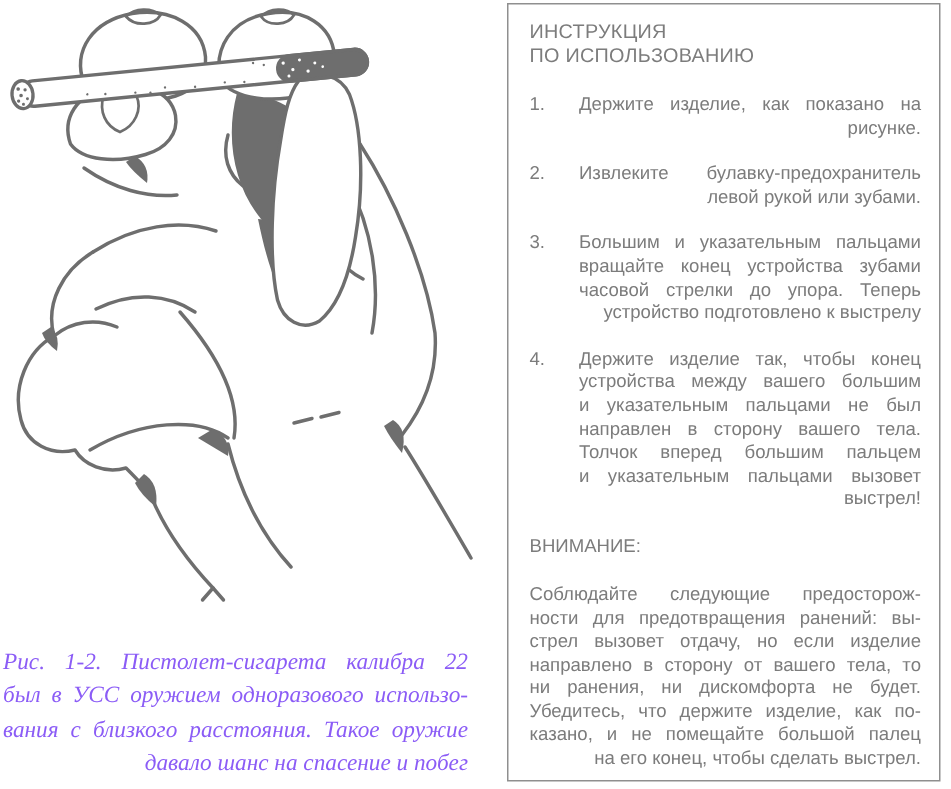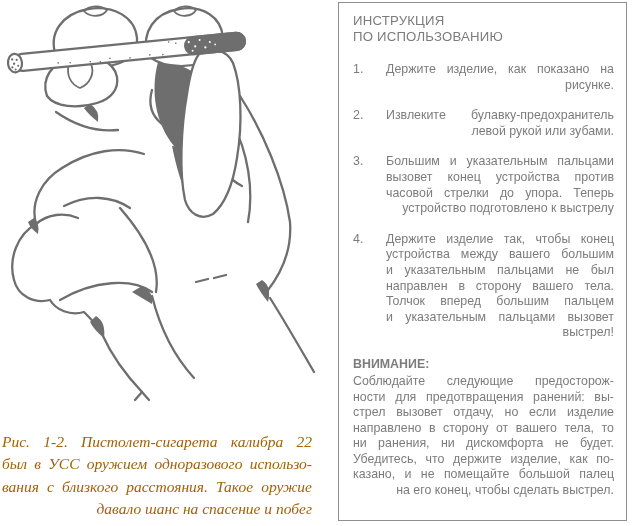--- a/index.html
+++ b/index.html
@@ -12,40 +12,40 @@
   }
   
   .figure-area {
     position: absolute; left: 0; top: 0; width: 332px; height: 432px;
   }
   .figure-caption {
     position: absolute; left: 2px; top: 431px; width: 310px;
     font-family: "Liberation Serif", "DejaVu Serif", serif;
     font-style: italic;
     font-size: 15.5px; line-height: 22.4px;
-    color: #a16207;
+    color: #8b5cf6;
   }
   
   .jl { text-align: justify; text-align-last: justify; }
   .ll { text-align: right; }
   
   .panel {
     position: absolute; left: 338px; top: 2px;
     width: 289px; height: 519px;
     box-sizing: border-box;
     border: 1px solid #8f8f8f;
     padding: 10px 12px 24px 14px;
     color: #7c7c7c;
     font-size: 12.4px; line-height: 15.6px;
   }
   .panel-title { font-size: 13.2px; line-height: 16px; letter-spacing: 0.2px; margin-bottom: 17px; }
   .item { display: flex; margin-bottom: 15px; }
   .item .num { width: 33px; flex: none; }
   .item .body { flex: 1; min-width: 0; }
-  .warning-label { line-height: 16px; margin-bottom: 2px; font-weight: bold; }
+  .warning-label { line-height: 16px; margin-bottom: 17px; }
   .warning-para { }
 </style>
 </head>
 <body>
 
 <div class="figure-area">
   <svg width="332" height="432" viewBox="0 0 332 432" aria-hidden="true">
 
     <g stroke="#6e6e6e" stroke-width="2.3" fill="none" stroke-linecap="round" stroke-linejoin="round">
       <path d="M 62 168 C 42 180 30 202 36 224 C 18 234 8 258 14 280 C 18 296 34 304 50 300 C 56 310 70 316 84 312 C 92 320 100 328 103 336 C 112 356 127 376 142 392"></path>
@@ -150,21 +150,21 @@
     <div class="body">
       <div class="jl">Извлеките булавку-предохранитель</div>
       <div class="ll">левой рукой или зубами.</div>
     </div>
   </div>
 
   <div class="item">
     <div class="num">3.</div>
     <div class="body">
       <div class="jl">Большим и указательным пальцами</div>
-      <div class="jl">вызовет конец устройства против</div>
+      <div class="jl">вращайте конец устройства зубами</div>
       <div class="jl">часовой стрелки до упора. Теперь</div>
       <div class="ll">устройство подготовлено к выстрелу</div>
     </div>
   </div>
 
   <div class="item">
     <div class="num">4.</div>
     <div class="body">
       <div class="jl">Держите изделие так, чтобы конец</div>
       <div class="jl">устройства между вашего большим</div>

